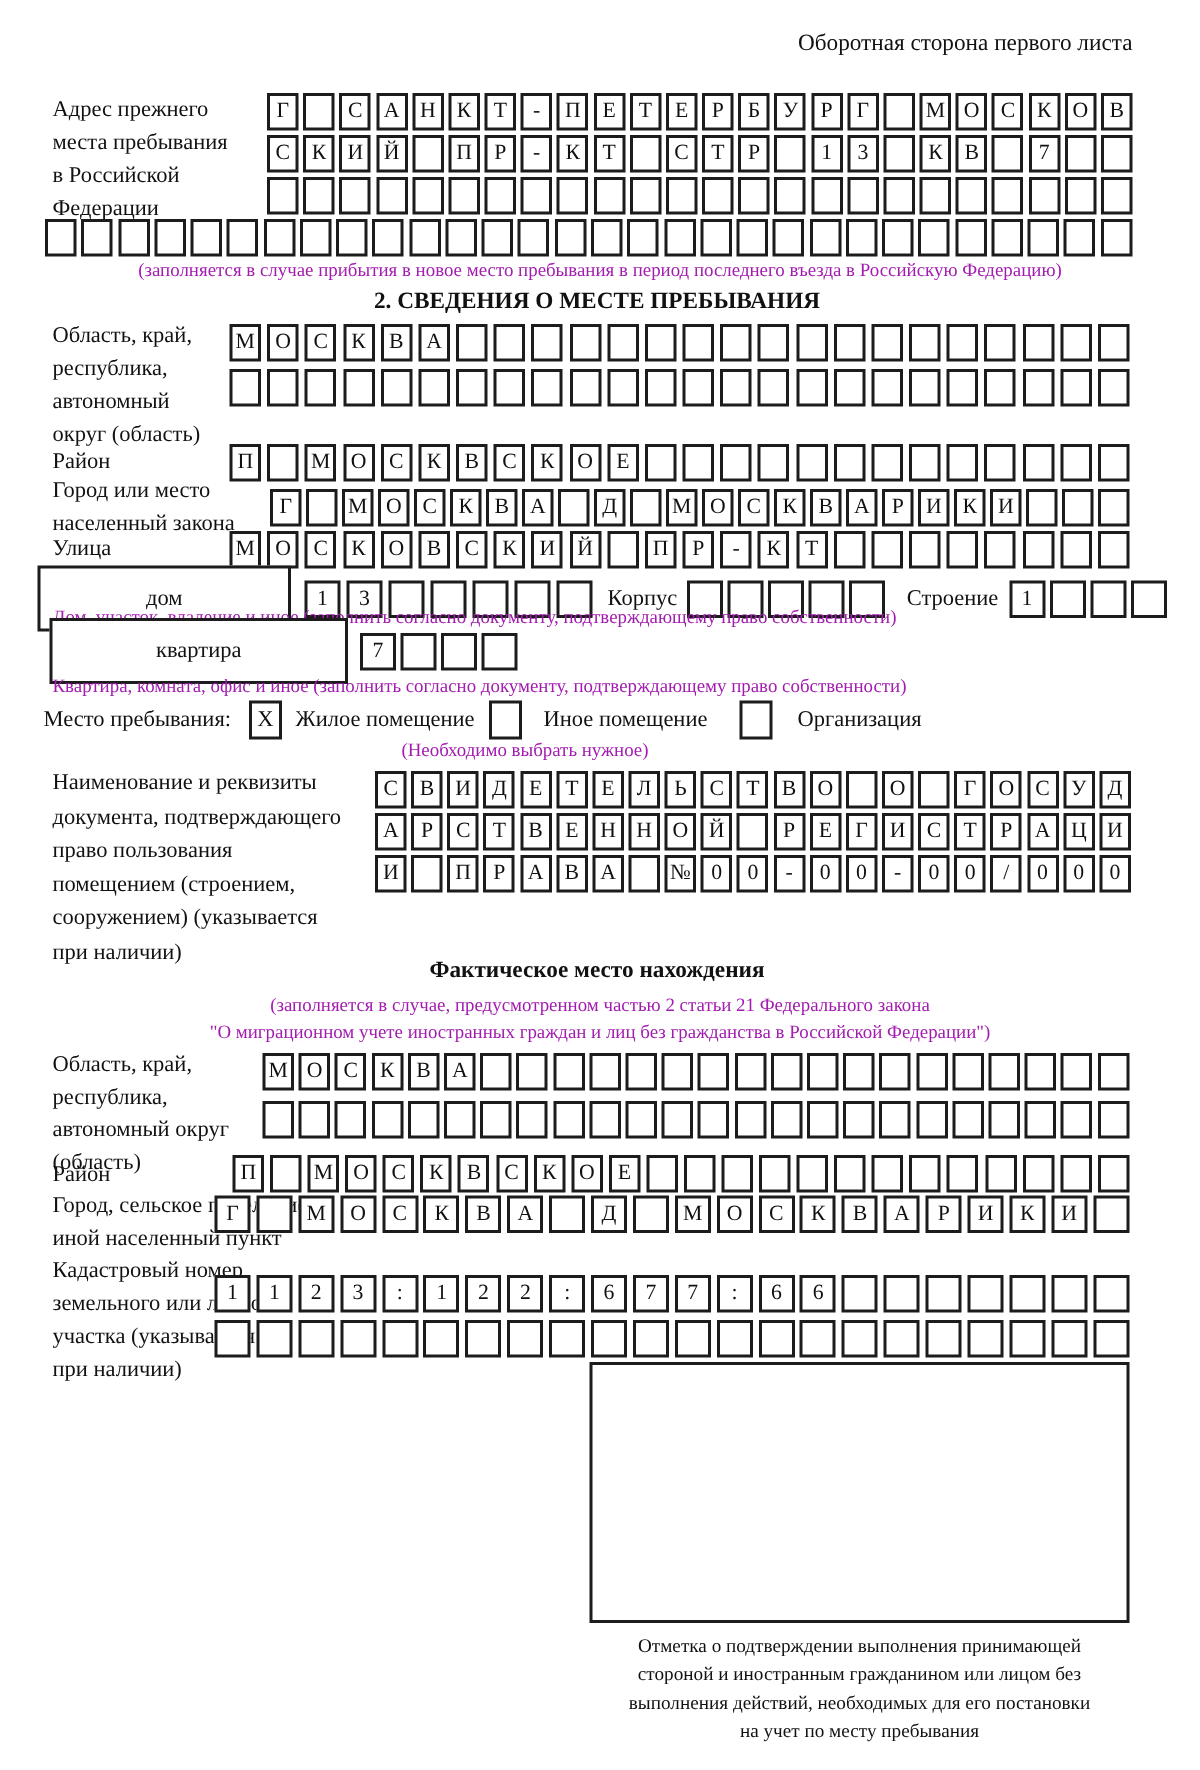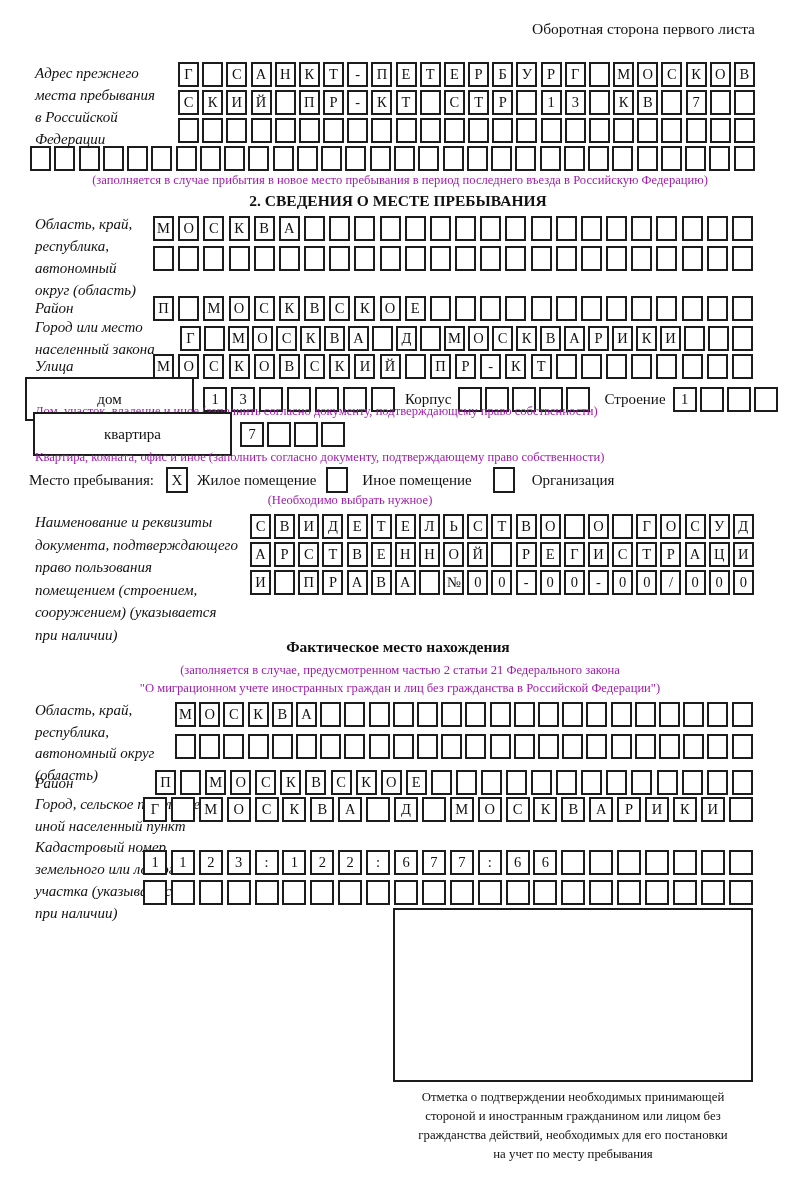--- a/index.html
+++ b/index.html
@@ -2,21 +2,21 @@
 <html><head>
 <meta charset="utf-8">
 <style>
   html,body { margin:0; padding:0; background:#ffffff; }
   .page {
     position:relative; width:800px; height:1180px; background:#ffffff;
     font-family:"Liberation Serif","DejaVu Serif",serif; color:#111;
     overflow:hidden;
   }
   .abs { position:absolute; }
-  .lbl { font-size:15px; line-height:22px;font-style:italic; }
+  .lbl { font-size:15px; line-height:22px; }
   .lbl div { white-space:nowrap; }
   .note { font-size:12.6px; color:#a21caf; }
   .title { font-weight:bold; font-size:15.5px; text-align:center; width:796px; left:0; }
   .cells { display:flex; justify-content:space-between; }
   .cell {
     width:21px; height:25px; box-sizing:border-box; border:2px solid #1c1c1c;
     display:flex; align-items:center; justify-content:center;
     font-size:14.5px; background:#fff; flex:0 0 auto;
   }
   .wide .cell { width:24px; }
@@ -611,19 +611,19 @@
       <span class="cell"></span>
       <span class="cell"></span>
       <span class="cell"></span>
       <span class="cell"></span>
       <span class="cell"></span>
       <span class="cell"></span>
     </div>
 
   <div class="abs stamp-rect" style="top:908px; left:393px; width:360px; height:174px;"></div>
   <div class="abs caption" style="top:1088px; left:378px; width:390px;">
-    <span>Отметка о подтверждении необходимых принимающей</span>
+    <span>Отметка о подтверждении выполнения принимающей</span>
     <span>стороной и иностранным гражданином или лицом без</span>
-    <span>гражданства действий, необходимых для его постановки</span>
+    <span>выполнения действий, необходимых для его постановки</span>
     <span>на учет по месту пребывания</span>
   </div>
 
 </div>
 
 </body></html>

